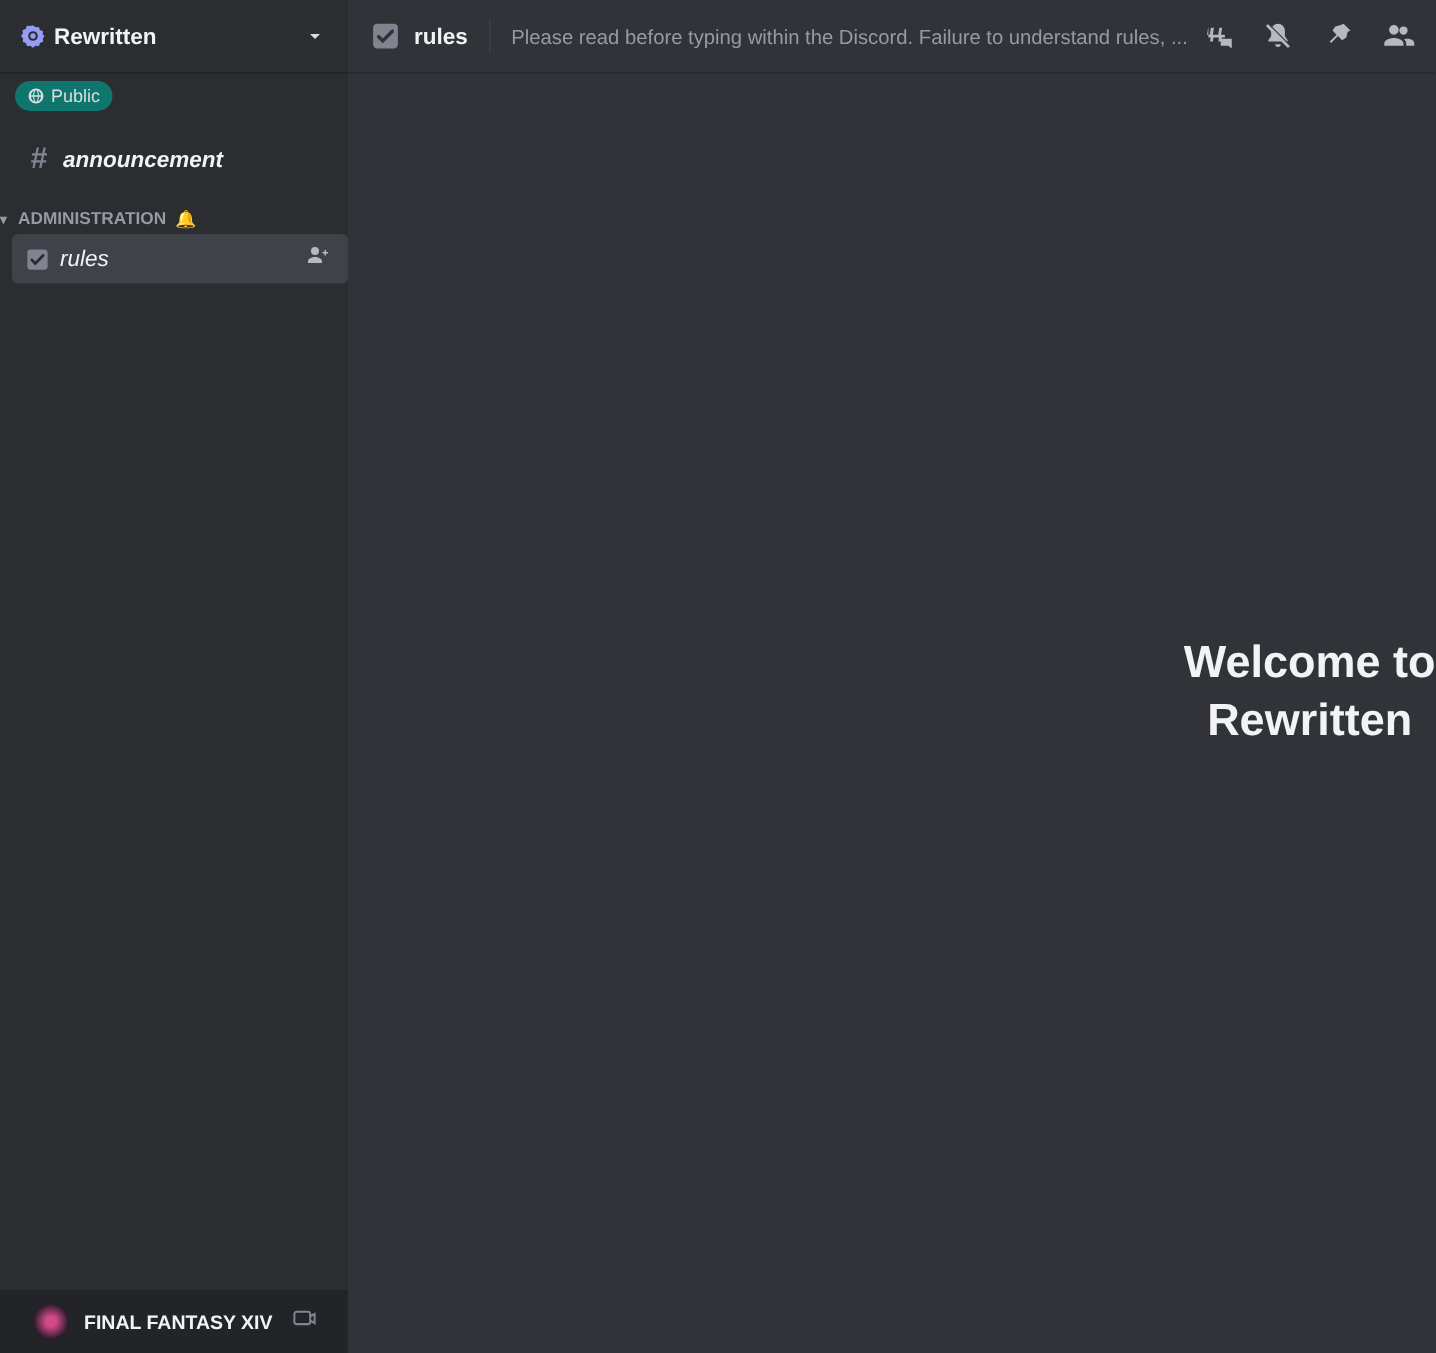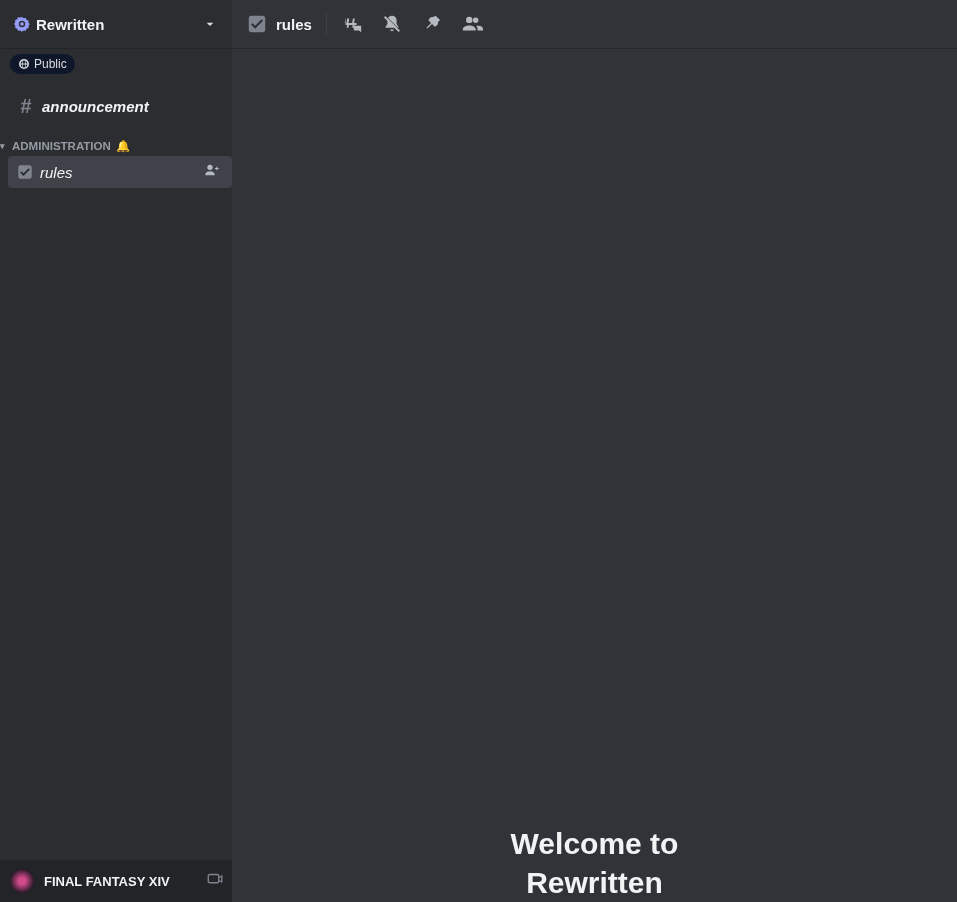--- a/index.html
+++ b/index.html
@@ -49,21 +49,21 @@
       font-weight: 600;
       font-size: 15px;
     }
     .chevron-down {
       color: #dbdee1;
       display: flex;
       align-items: center;
     }
     .public-badge {
       margin: 6px 0 0 10px;
-      background: #0f172a;
+      background: #0f766e;
       color: #dbdee1;
       font-size: 12px;
       font-weight: 500;
       padding: 3px 8px;
       border-radius: 10px;
       display: inline-flex;
       align-items: center;
       gap: 4px;
       width: fit-content;
     }
@@ -132,21 +132,21 @@
       height: 18px;
       display: flex;
       align-items: center;
       justify-content: center;
     }
     .sidebar-footer {
       height: 42px;
       background: #232428;
       display: flex;
       align-items: center;
-      padding: 0 8px;
+      padding: 0 20px;
       gap: 8px;
     }
     .game-avatar {
       width: 28px;
       height: 28px;
       border-radius: 50%;
       background: radial-gradient(circle, #d14a8a 20%, #2a1a2a 70%);
       border: 2px solid #232428;
       position: relative;
     }
@@ -207,23 +207,24 @@
       color: #b5bac1;
     }
     .top-action {
       cursor: pointer;
       display: flex;
       align-items: center;
     }
     .content {
       flex: 1;
       display: flex;
-      flex-direction: column;
+      flex-direction: row;
       justify-content: flex-end;
       align-items: center;
+      padding-bottom: 28px;
       overflow: hidden;
     }
     .welcome-title {
       color: #f2f3f5;
       font-size: 30px;
       font-weight: 800;
       text-align: center;
       line-height: 1.3;
     }
     .welcome-subtitle {
@@ -305,20 +306,21 @@
 <div class="main">
   <div class="top-bar">
     <span class="top-channel-icon">
       <svg width="22" height="22" viewBox="0 0 24 24">
           <rect x="3" y="3" width="18" height="18" rx="3" fill="#80848e"></rect>
           <path d="M7 12.5l3 3 7-7" stroke="#313338" stroke-width="2.5" fill="none" stroke-linecap="round"></path>
         </svg>
     </span>
     <span class="top-channel-name">rules</span>
     <div class="top-divider"></div>
+    <span class="top-description">Please read before typing within the Discord. Failure to understand rules, ...</span>
     <div class="top-actions">
       <span class="top-action">
         <svg width="22" height="22" viewBox="0 0 24 24">
             <path fill="currentColor" d="M5 5l-1 6h2l.8-5H9l-.8 5h4l.8-5h2l-.8 5H17v2h-2.3l-.4 3h-2l.4-3H8.7l-.5 3h-2l.5-3H5v-2zm9 9h8v7l-2.5-2H14z"></path>
           </svg>
       </span>
       <span class="top-action">
         <svg width="22" height="22" viewBox="0 0 24 24">
             <path fill="currentColor" d="M12 3a5 5 0 00-5 5v4l-2 3v1h14v-1l-2-3V8a5 5 0 00-5-5zm-2 15a2 2 0 104 0h-4z"></path>
             <line x1="4" y1="4" x2="20" y2="20" stroke="currentColor" stroke-width="2.2"></line>

